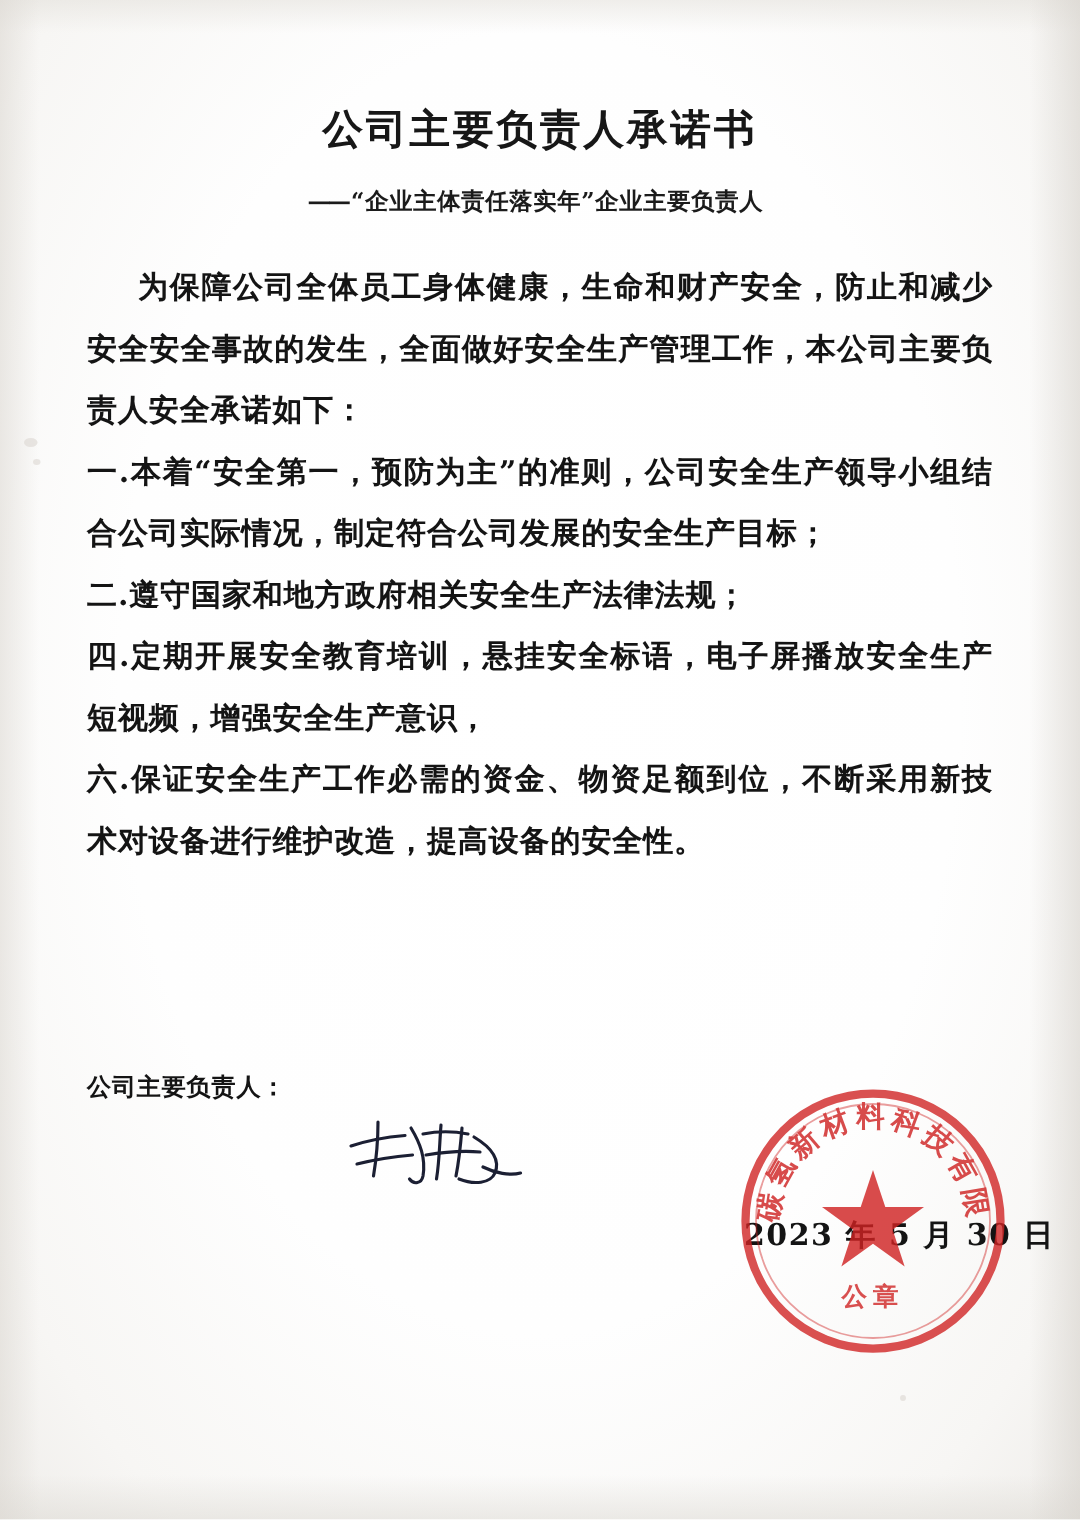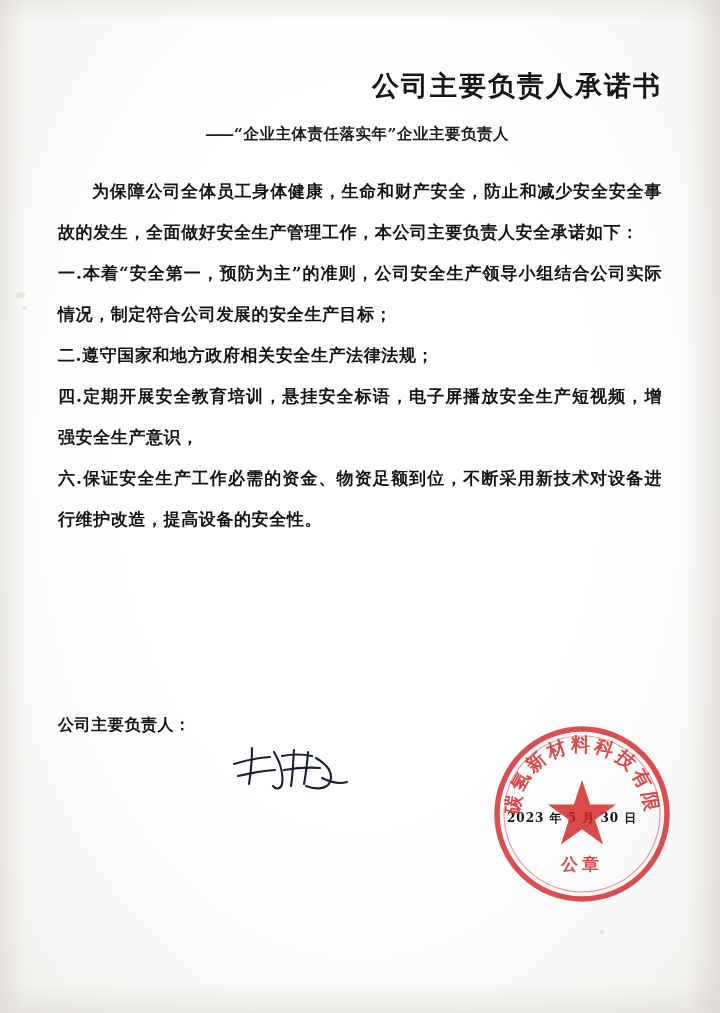--- a/index.html
+++ b/index.html
@@ -34,21 +34,21 @@
       linear-gradient(to top, rgba(222,219,213,0.55) 0px, rgba(255,255,255,0) 30px);
   }
 
   .content {
     position: relative;
     z-index: 3;
     padding: 0 58px;
   }
 
   .doc-title {
-    text-align: right;
+    text-align: center;
     font-size: 27px;
     font-weight: bold;
     letter-spacing: 2px;
     color: #171717;
     margin-top: 68px;
     font-family: "DejaVu Serif", "Liberation Serif", serif;
   }
 
   .subtitle-row {
     margin-top: 20px;
@@ -59,21 +59,21 @@
     color: #1b1b1b;
     letter-spacing: 0.5px;
   }
   .dash {
     letter-spacing: -2px;
     margin-right: 2px;
   }
 
   .body-text {
     margin-top: 26px;
-    font-size: 17px;
+    font-size: 20px;
     line-height: 41px;
     color: #141414;
     font-weight: bold;
     text-align: justify;
     letter-spacing: 0.6px;
   }
   .para {
     margin: 0;
     text-indent: 0;
   }
@@ -89,26 +89,25 @@
     font-weight: bold;
     color: #141414;
     letter-spacing: 0.6px;
     z-index: 4;
   }
 
   .date-row {
     position: absolute;
     left: 496px;
     top: 810px;
-    font-size: 12px;
+    font-size: 20px;
     font-weight: bold;
     color: #141414;
     letter-spacing: 1px;
     z-index: 4;
-    margin-left: 11px;
   }
 
   
   .signature {
     position: absolute;
     left: 230px;
     top: 742px;
     width: 120px;
     height: 58px;
     z-index: 6;

